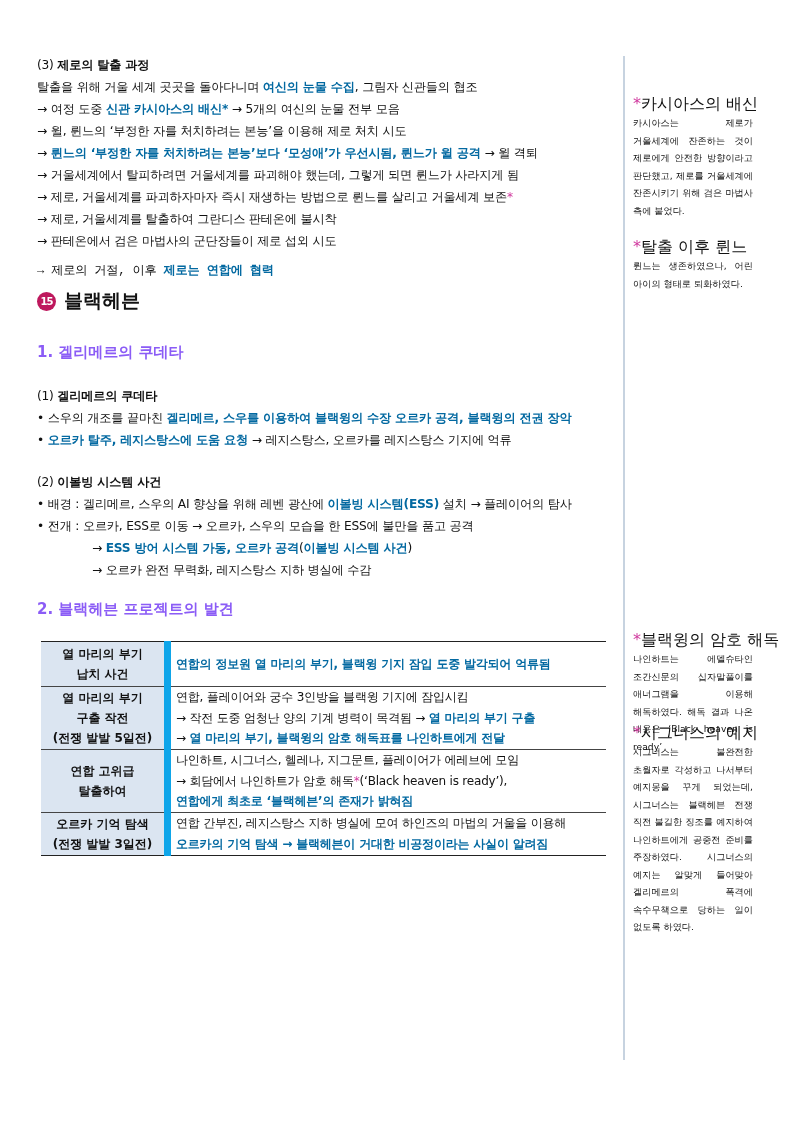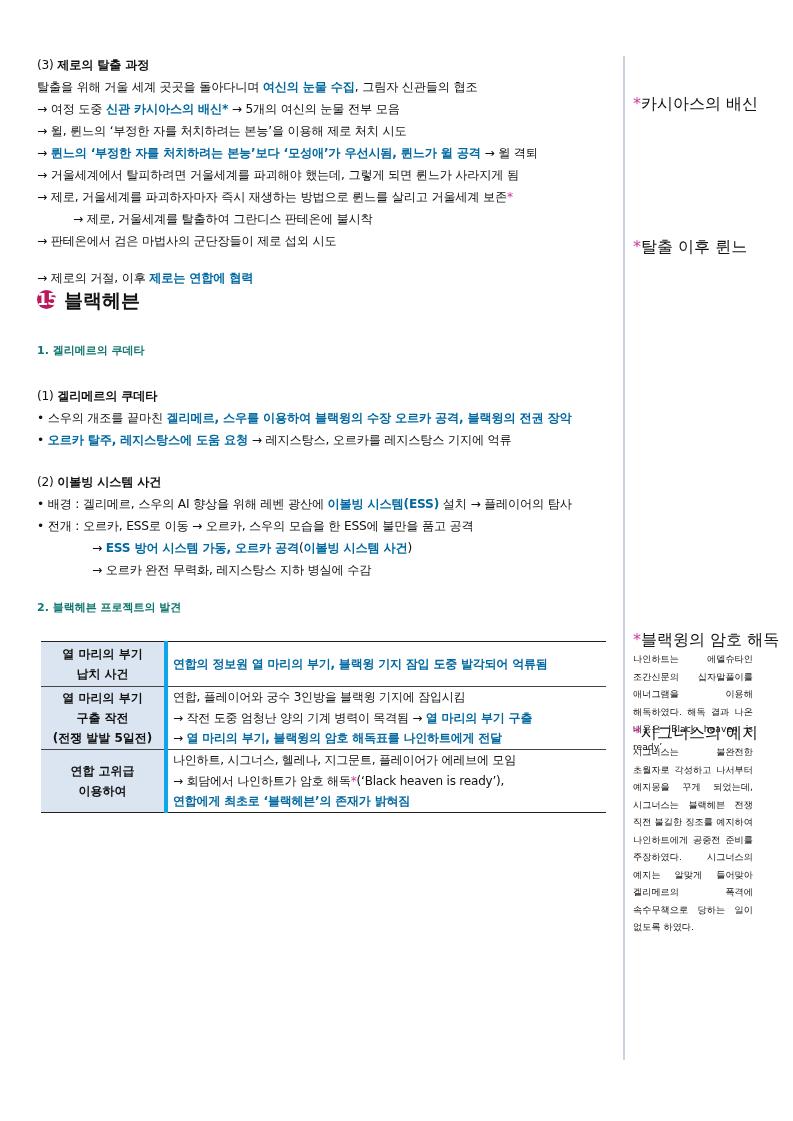--- a/index.html
+++ b/index.html
@@ -8,35 +8,35 @@
     font-family: "DejaVu Sans", "Liberation Sans", sans-serif;
     color: #111111;
   }
   .line { position: absolute; left: 37px; font-size: 12.2px; line-height: 16px; white-space: nowrap; letter-spacing: -0.2px; }
   .b { font-weight: bold; }
   .pk { color: #0369a1; font-weight: bold; }
   .ast { color: #d0399e; }
   .h15 { position: absolute; left: 37px; top: 288px; font-size: 19px; font-weight: bold; white-space: nowrap; }
   .h15 .circ {
     display: inline-block; width: 19px; height: 19px; border-radius: 50%;
-    background: #be185d; color: #fff; font-size: 16px; line-height: 19px; text-align: center;
+    background: #be185d; color: #fff; font-size: 10px; line-height: 19px; text-align: center;
     vertical-align: 2px; margin-right: 8px; letter-spacing: -1px;
   }
-  .h2blue { position: absolute; left: 37px; font-size: 11px; font-weight: bold; color: #0f766e; white-space: nowrap; }
+  .h2blue { position: absolute; left: 37px; font-size: 15px; font-weight: bold; color: #8b5cf6; white-space: nowrap; }
   .sideline { position: absolute; left: 623px; top: 56px; width: 2px; height: 1004px; background: #c7d3e0; }
   .side { position: absolute; left: 633px; width: 120px; }
   .side .st { font-size: 16px; font-weight: normal; line-height: 16px; white-space: nowrap; }
   .side .sb { font-size: 9.2px; line-height: 17.5px; text-align: justify; text-align-last: left; margin-top: 2px; word-break: keep-all; }
   table.tbl { position: absolute; left: 41px; top: 641px; width: 565px; border-collapse: collapse; font-size: 12px; }
   table.tbl td { border-top: 1px solid #444; border-bottom: 1px solid #444; padding: 0; vertical-align: middle; }
   table.tbl tr:first-child td { border-top: 1.5px solid #222; }
   table.tbl tr:last-child td { border-bottom: 1.5px solid #222; }
   table.tbl td.hd {
     width: 119px; background: #dbe5f1; text-align: center; font-weight: bold;
-    border-right: 4px solid #0ea5e9; line-height: 20px; padding: 1px 2px;
+    border-right: 7px solid #0ea5e9; line-height: 20px; padding: 1px 2px;
   }
   table.tbl td.ct { padding: 0 0 0 5px; line-height: 20.5px; white-space: nowrap; letter-spacing: -0.2px; }
 </style>
 </head>
 <body>
 
 <div class="line" style="top:57px;">
   <span>(3) </span><span class="b">제로의 탈출 과정</span>
 </div>
 <div class="line" style="top:79px;">
@@ -50,27 +50,27 @@
 </div>
 <div class="line" style="top:145px;">
   <span>→ </span><span class="pk">륀느의 ‘부정한 자를 처치하려는 본능’보다 ‘모성애’가 우선시됨, 륀느가 윌 공격</span><span> → 윌 격퇴</span>
 </div>
 <div class="line" style="top:167px;">
   <span>→ 거울세계에서 탈피하려면 거울세계를 파괴해야 했는데, 그렇게 되면 륀느가 사라지게 됨</span>
 </div>
 <div class="line" style="top:189px;">
   <span>→ 제로, 거울세계를 파괴하자마자 즉시 재생하는 방법으로 륀느를 살리고 거울세계 보존</span><span class="ast">*</span>
 </div>
-<div class="line" style="top:211px;margin-left:36px;">
+<div class="line" style="top:211px;">
   <span>→ 제로, 거울세계를 탈출하여 그란디스 판테온에 불시착</span>
 </div>
 <div class="line" style="top:233px;">
   <span>→ 판테온에서 검은 마법사의 군단장들이 제로 섭외 시도</span>
 </div>
-<div class="line" style="top:270px;">
+<div class="line" style="top:263px;font-family:Liberation Mono, monospace;">
   <span>→ 제로의 거절, 이후 </span><span class="pk">제로는 연합에 협력</span>
 </div>
 
 <div class="h15">
   <span class="circ">15</span><span>블랙헤븐</span>
 </div>
 
 <div class="h2blue" style="top:343px;">1. 겔리메르의 쿠데타</div>
 
 <div class="line" style="top:388px;">
@@ -120,38 +120,50 @@
         </td>
         <td class="ct">
           <div><span>연합, 플레이어와 궁수 3인방을 블랙윙 기지에 잠입시킴</span></div>
           <div><span>→ 작전 도중 엄청난 양의 기계 병력이 목격됨 → </span><span class="pk">열 마리의 부기 구출</span></div>
           <div><span>→ </span><span class="pk">열 마리의 부기, 블랙윙의 암호 해독표를 나인하트에게 전달</span></div>
         </td>
       </tr>
       <tr>
         <td class="hd">
           <div>연합 고위급</div>
-          <div>이용하여</div>
+          <div>탈출하여</div>
         </td>
         <td class="ct">
           <div><span>나인하트, 시그너스, 헬레나, 지그문트, 플레이어가 에레브에 모임</span></div>
           <div><span>→ 회담에서 나인하트가 암호 해독</span><span class="ast">*</span><span>(‘Black heaven is ready’),</span></div>
           <div><span class="pk">연합에게 최초로 ‘블랙헤븐’의 존재가 밝혀짐</span></div>
+        </td>
+      </tr>
+      <tr>
+        <td class="hd">
+          <div>오르카 기억 탐색</div>
+          <div>(전쟁 발발 3일전)</div>
+        </td>
+        <td class="ct">
+          <div><span>연합 간부진, 레지스탕스 지하 병실에 모여 하인즈의 마법의 거울을 이용해</span></div>
+          <div><span class="pk">오르카의 기억 탐색 → 블랙헤븐이 거대한 비공정이라는 사실이 알려짐</span></div>
         </td>
       </tr>
     </tbody>
 </table>
 
 <div class="sideline"></div>
 
 <div class="side" style="top:96px;">
   <div class="st"><span class="ast">*</span><span>카시아스의 배신</span></div>
+  <div class="sb">카시아스는 제로가 거울세계에 잔존하는 것이 제로에게 안전한 방향이라고 판단했고, 제로를 거울세계에 잔존시키기 위해 검은 마법사 측에 붙었다.</div>
 </div>
 <div class="side" style="top:239px;">
   <div class="st"><span class="ast">*</span><span>탈출 이후 륀느</span></div>
+  <div class="sb">륀느는 생존하였으나, 어린 아이의 형태로 퇴화하였다.</div>
 </div>
 <div class="side" style="top:632px;">
   <div class="st"><span class="ast">*</span><span>블랙윙의 암호 해독</span></div>
   <div class="sb">나인하트는 에델슈타인 조간신문의 십자말풀이를 애너그램을 이용해 해독하였다. 해독 결과 나온 내용은 ‘Black heaven is ready’</div>
 </div>
 <div class="side" style="top:725px;">
   <div class="st"><span class="ast">*</span><span>시그너스의 예지</span></div>
   <div class="sb">시그너스는 불완전한 초월자로 각성하고 나서부터 예지몽을 꾸게 되었는데, 시그너스는 블랙헤븐 전쟁 직전 불길한 징조를 예지하여 나인하트에게 공중전 준비를 주장하였다. 시그너스의 예지는 알맞게 들어맞아 겔리메르의 폭격에 속수무책으로 당하는 일이 없도록 하였다.</div>
 </div>
 

